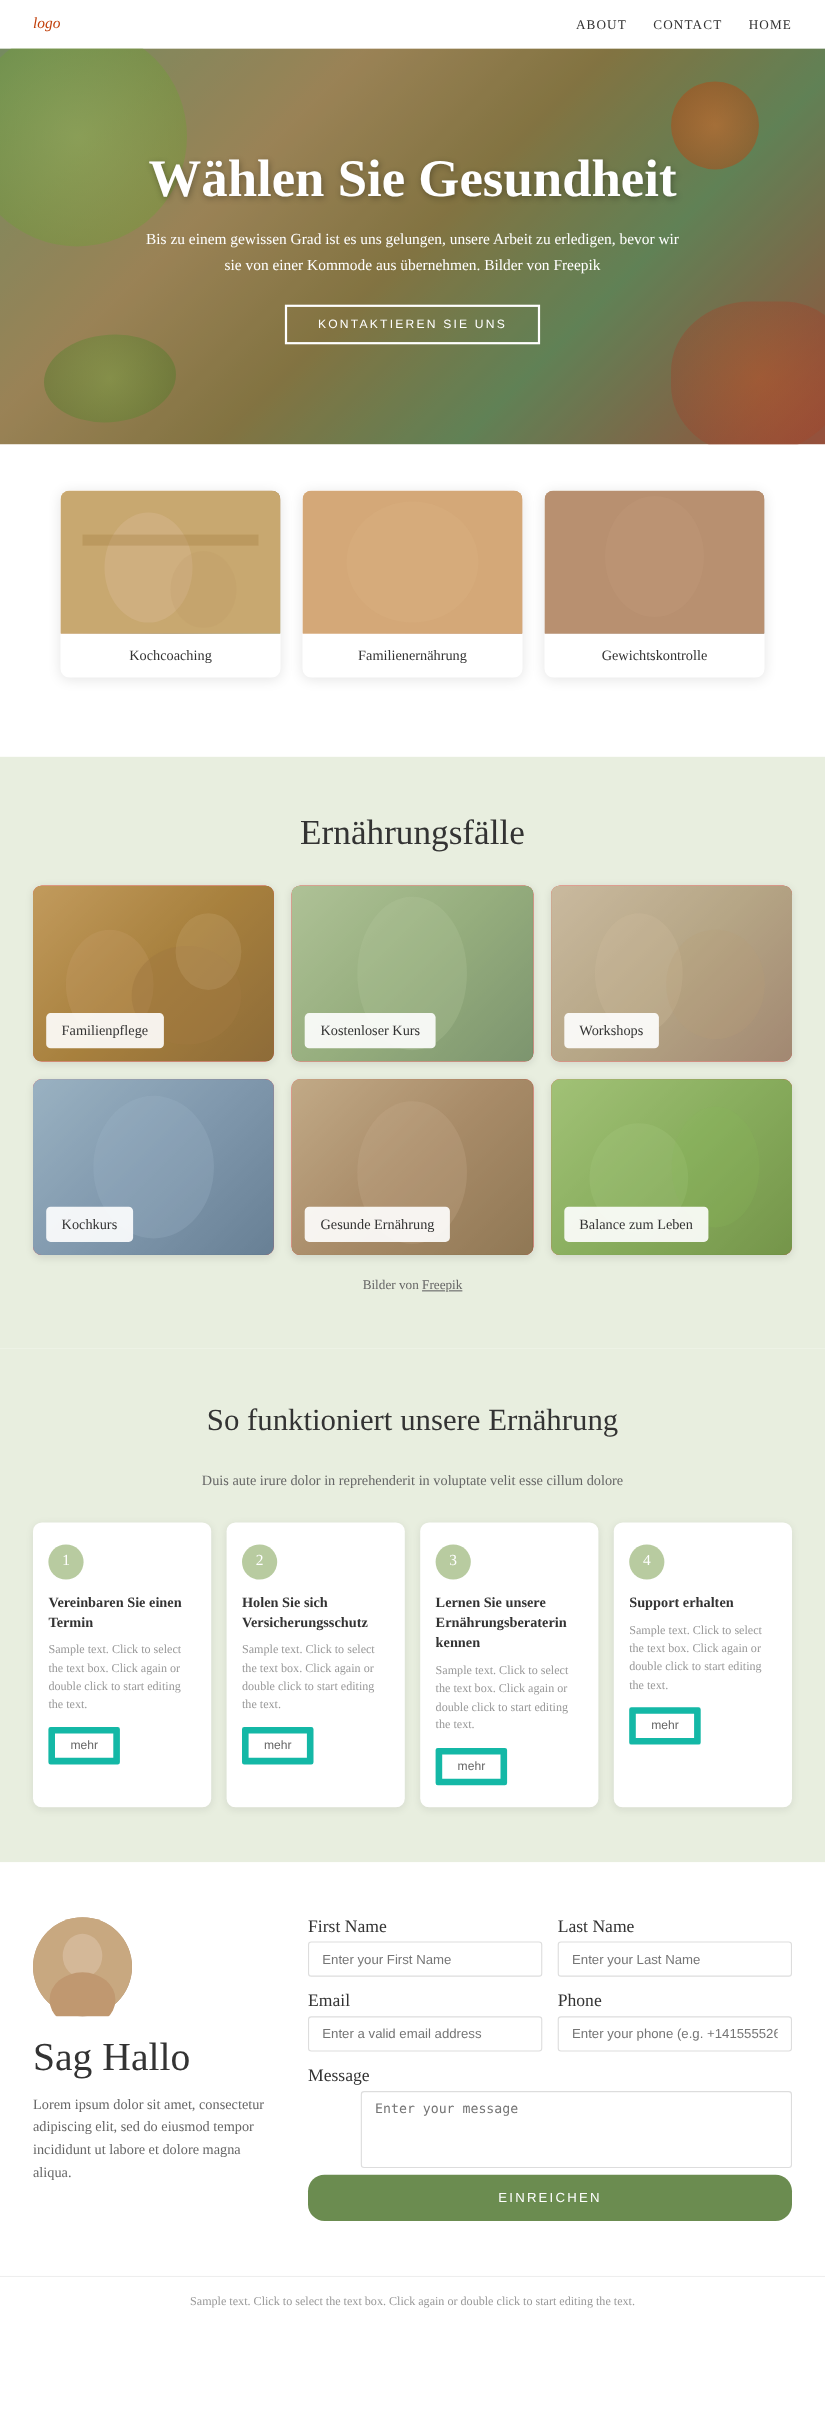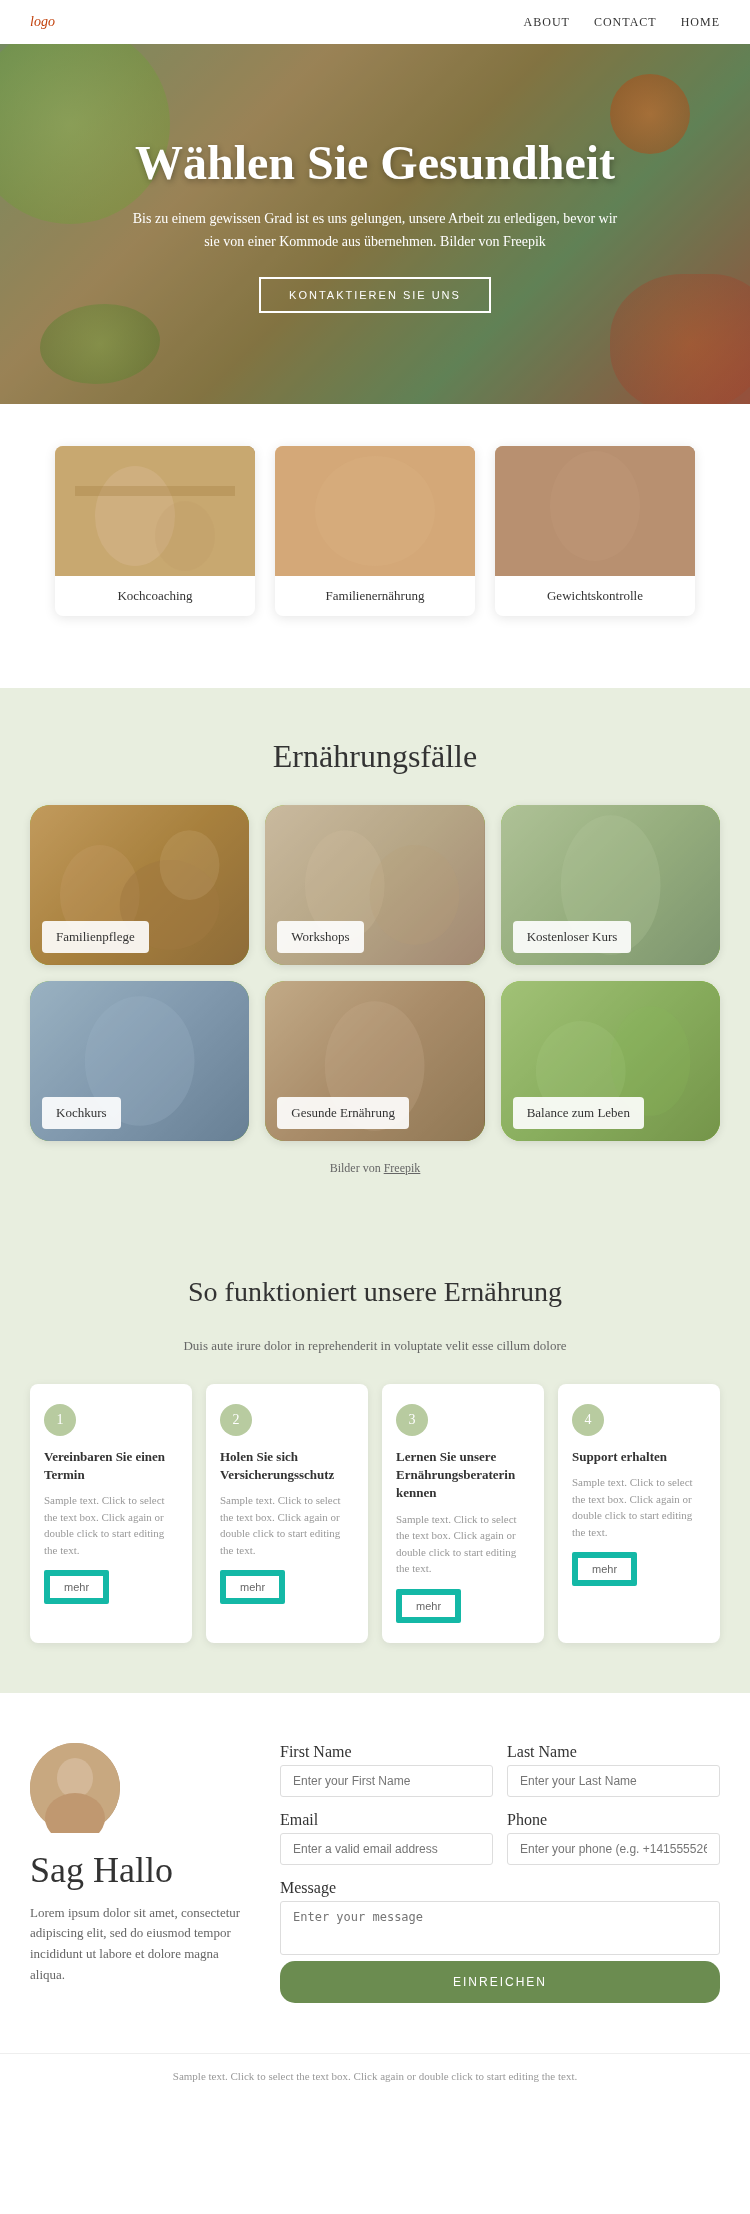--- a/index.html
+++ b/index.html
@@ -26,21 +26,21 @@
     .card-img-placeholder { width: 100%; height: 130px; }
     .card-label { padding: 12px 8px; font-size: 13px; color: #333; }
 
     
     .img-kitchen { background: linear-gradient(135deg, #e8d5b0 0%, #c4a882 50%, #a08060 100%); }
     .section-title { text-align: center; font-size: 32px; color: #333; margin-bottom: 30px; font-weight: 400; }
 
     
     .cases-section { background: #e8eedf; padding: 50px 30px; }
     .cases-grid { display: grid; grid-template-columns: repeat(3, 1fr); gap: 16px; margin-bottom: 20px; }
-    .case-card { background: #84cc16; border-radius: 20px; overflow: hidden; position: relative; box-shadow: 0 2px 8px rgba(0,0,0,0.1); }
+    .case-card { background: #ef4444; border-radius: 8px; overflow: hidden; position: relative; box-shadow: 0 2px 8px rgba(0,0,0,0.1); }
     .case-img { width: 100%; height: 160px; }
     .case-label { position: absolute; bottom: 12px; left: 12px; background: rgba(255,255,255,0.9); padding: 8px 14px; font-size: 13px; color: #333; border-radius: 4px; }
     .cases-credit { text-align: center; font-size: 12px; color: #666; }
     .cases-credit a { color: #666; }
 
     
     .how-section { background: #e8eedf; padding: 50px 30px; }
     .how-section .section-title { font-size: 28px; }
     .how-subtitle { text-align: center; font-size: 13px; color: #666; margin-bottom: 30px; }
     .how-grid { display: grid; grid-template-columns: repeat(4, 1fr); gap: 14px; }
@@ -54,21 +54,21 @@
     .contact-section { display: flex; gap: 30px; padding: 50px 30px; background: #fff; }
     .contact-left { width: 220px; flex-shrink: 0; }
     .contact-avatar { width: 90px; height: 90px; border-radius: 50%; background: linear-gradient(135deg, #c8a880, #a08060); margin-bottom: 16px; }
     .contact-left h2 { font-size: 36px; color: #333; margin-bottom: 12px; font-weight: 400; }
     .contact-left p { font-size: 13px; color: #666; line-height: 1.6; }
     .contact-form { flex: 1; }
     .form-row { display: flex; gap: 14px; margin-bottom: 14px; }
     .form-group { flex: 1; display: flex; flex-direction: column; gap: 4px; }
     .form-group label { font-size: 16px; color: #333; }
     .form-group input, .form-group textarea { border: 1px solid #ddd; padding: 8px 12px; font-size: 12px; color: #999; border-radius: 3px; outline: none; }
-    .form-group textarea { height: 54px; resize: none; }
+    .form-group textarea { height: 70px; resize: none; margin-left: 48px; }
     .submit-btn { width: 100%; background: #6b8c50; color: #fff; border: none; padding: 14px; font-size: 12px; letter-spacing: 2px; cursor: pointer; text-transform: uppercase; border-radius: 15px; margin-top: 6px; }
 
     
     .footer-note { text-align: center; padding: 16px; font-size: 11px; color: #999; background: #fff; border-top: 1px solid #eee; }
   </style>
 </head>
 <body>
 
 <nav>
   <span class="nav-logo">logo</span>
@@ -141,38 +141,38 @@
           <rect width="220" height="160" fill="#b8904858"></rect>
           <ellipse cx="70" cy="90" rx="40" ry="50" fill="#c8a07060" opacity="0.7"></ellipse>
           <ellipse cx="140" cy="100" rx="50" ry="45" fill="#a07840" opacity="0.5"></ellipse>
           <ellipse cx="160" cy="60" rx="30" ry="35" fill="#d0b08060" opacity="0.6"></ellipse>
         </svg>
       </div>
       <div class="case-label">Familienpflege</div>
     </div>
 
     <div class="case-card">
+      <div class="case-img" style="background:linear-gradient(135deg,#b8c8a0,#90a878,#688060);">
+        <svg width="100%" height="160" viewBox="0 0 220 160">
+          <rect width="220" height="160" fill="#a0b88860"></rect>
+          <ellipse cx="110" cy="80" rx="50" ry="70" fill="#b8c8a060" opacity="0.7"></ellipse>
+        </svg>
+      </div>
+      <div class="case-label">Kostenloser Kurs</div>
+    </div>
+
+    <div class="case-card">
       <div class="case-img" style="background:linear-gradient(135deg,#d0c0a8,#b0a080,#907060);">
         <svg width="100%" height="160" viewBox="0 0 220 160">
           <rect width="220" height="160" fill="#c0b09060"></rect>
           <ellipse cx="80" cy="80" rx="40" ry="55" fill="#d0c0a060" opacity="0.7"></ellipse>
           <ellipse cx="150" cy="90" rx="45" ry="50" fill="#b8a07860" opacity="0.6"></ellipse>
         </svg>
       </div>
       <div class="case-label">Workshops</div>
-    </div>
-
-    <div class="case-card">
-      <div class="case-img" style="background:linear-gradient(135deg,#b8c8a0,#90a878,#688060);">
-        <svg width="100%" height="160" viewBox="0 0 220 160">
-          <rect width="220" height="160" fill="#a0b88860"></rect>
-          <ellipse cx="110" cy="80" rx="50" ry="70" fill="#b8c8a060" opacity="0.7"></ellipse>
-        </svg>
-      </div>
-      <div class="case-label">Kostenloser Kurs</div>
     </div>
 
     <div class="case-card">
       <div class="case-img" style="background:linear-gradient(135deg,#a0b8c8,#7890a8,#506880);">
         <svg width="100%" height="160" viewBox="0 0 220 160">
           <rect width="220" height="160" fill="#90a8b860"></rect>
           <ellipse cx="110" cy="80" rx="55" ry="65" fill="#a0b8c860" opacity="0.7"></ellipse>
         </svg>
       </div>
       <div class="case-label">Kochkurs</div>

